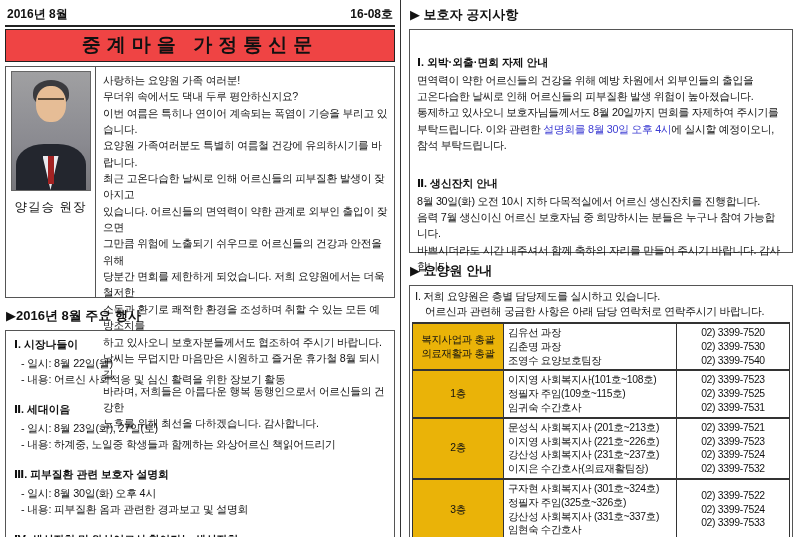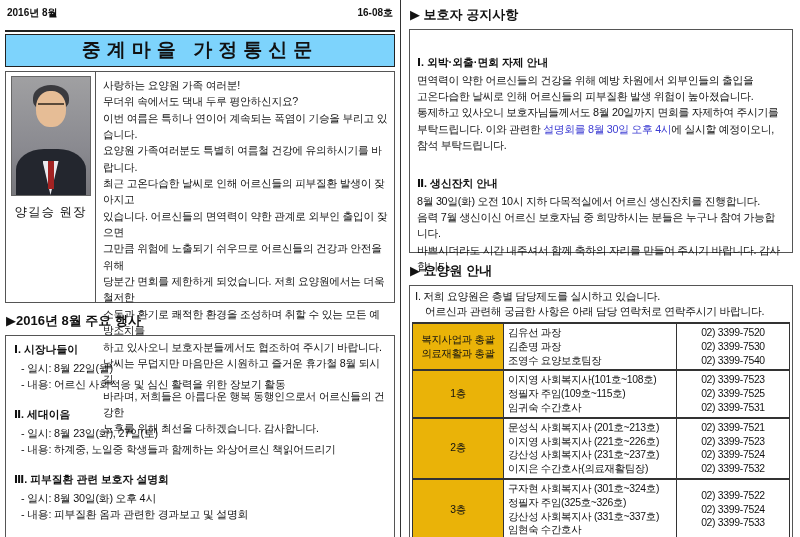--- a/index.html
+++ b/index.html
@@ -2,22 +2,22 @@
 <html><head>
 <meta charset="utf-8">
 <style>
   html,body{margin:0;padding:0;background:#ffffff;}
   body{width:800px;height:537px;overflow:hidden;font-family:"Liberation Sans","DejaVu Sans",sans-serif;color:#111;}
   .page{display:flex;width:800px;height:537px;}
   .col-left{width:401px;border-right:1px solid #333;padding:4px 5px 0 5px;box-sizing:border-box;}
   .col-right{flex:1;padding:4px 7px 0 8px;box-sizing:border-box;}
 
   
-  .masthead{display:flex;justify-content:space-between;font-size:10px;font-weight:bold;padding:2px 2px 10px 2px;border-bottom:2px solid #222;}
-  .title-box{margin-top:2px;border:1px solid #222;background:#7dd3fc;text-align:center;font-size:19px;font-weight:bold;letter-spacing:6px;padding:2px 0 3px 0;}
+  .masthead{display:flex;justify-content:space-between;font-size:12px;font-weight:bold;padding:2px 2px 2px 2px;border-bottom:2px solid #222;}
+  .title-box{margin-top:2px;border:1px solid #222;background:#ef4444;text-align:center;font-size:19px;font-weight:bold;letter-spacing:6px;padding:2px 0 3px 0;}
   .greet-box{margin-top:4px;border:1px solid #555;display:flex;height:230px;}
   .photo-cell{width:90px;border-right:1px solid #555;padding:4px 3px;box-sizing:border-box;text-align:center;}
   .photo{width:78px;height:118px;margin:0 auto;border:1px solid #666;position:relative;overflow:hidden;background:linear-gradient(#a0a0a2 0%,#8a8a90 60%,#77777c 100%);}
   .hair{position:absolute;left:21px;top:8px;width:36px;height:26px;border-radius:50% 50% 40% 40%;background:#3a3a3e;}
   .face{position:absolute;left:24px;top:14px;width:30px;height:36px;border-radius:46%;background:#e6bd96;}
   .glasses{position:absolute;left:26px;top:26px;width:26px;height:8px;border-top:2px solid #5a4a3a;}
   .suit{position:absolute;left:4px;bottom:-6px;width:70px;height:52px;border-radius:40% 40% 0 0;background:#23262e;}
   .shirt{position:absolute;left:31px;bottom:0;width:16px;height:34px;background:#e9e9ee;clip-path:polygon(0 0,100% 0,50% 100%);}
   .tie{position:absolute;left:36px;bottom:6px;width:6px;height:28px;background:#a22323;}
   .photo-caption{margin-top:8px;font-size:12.5px;letter-spacing:1px;}

